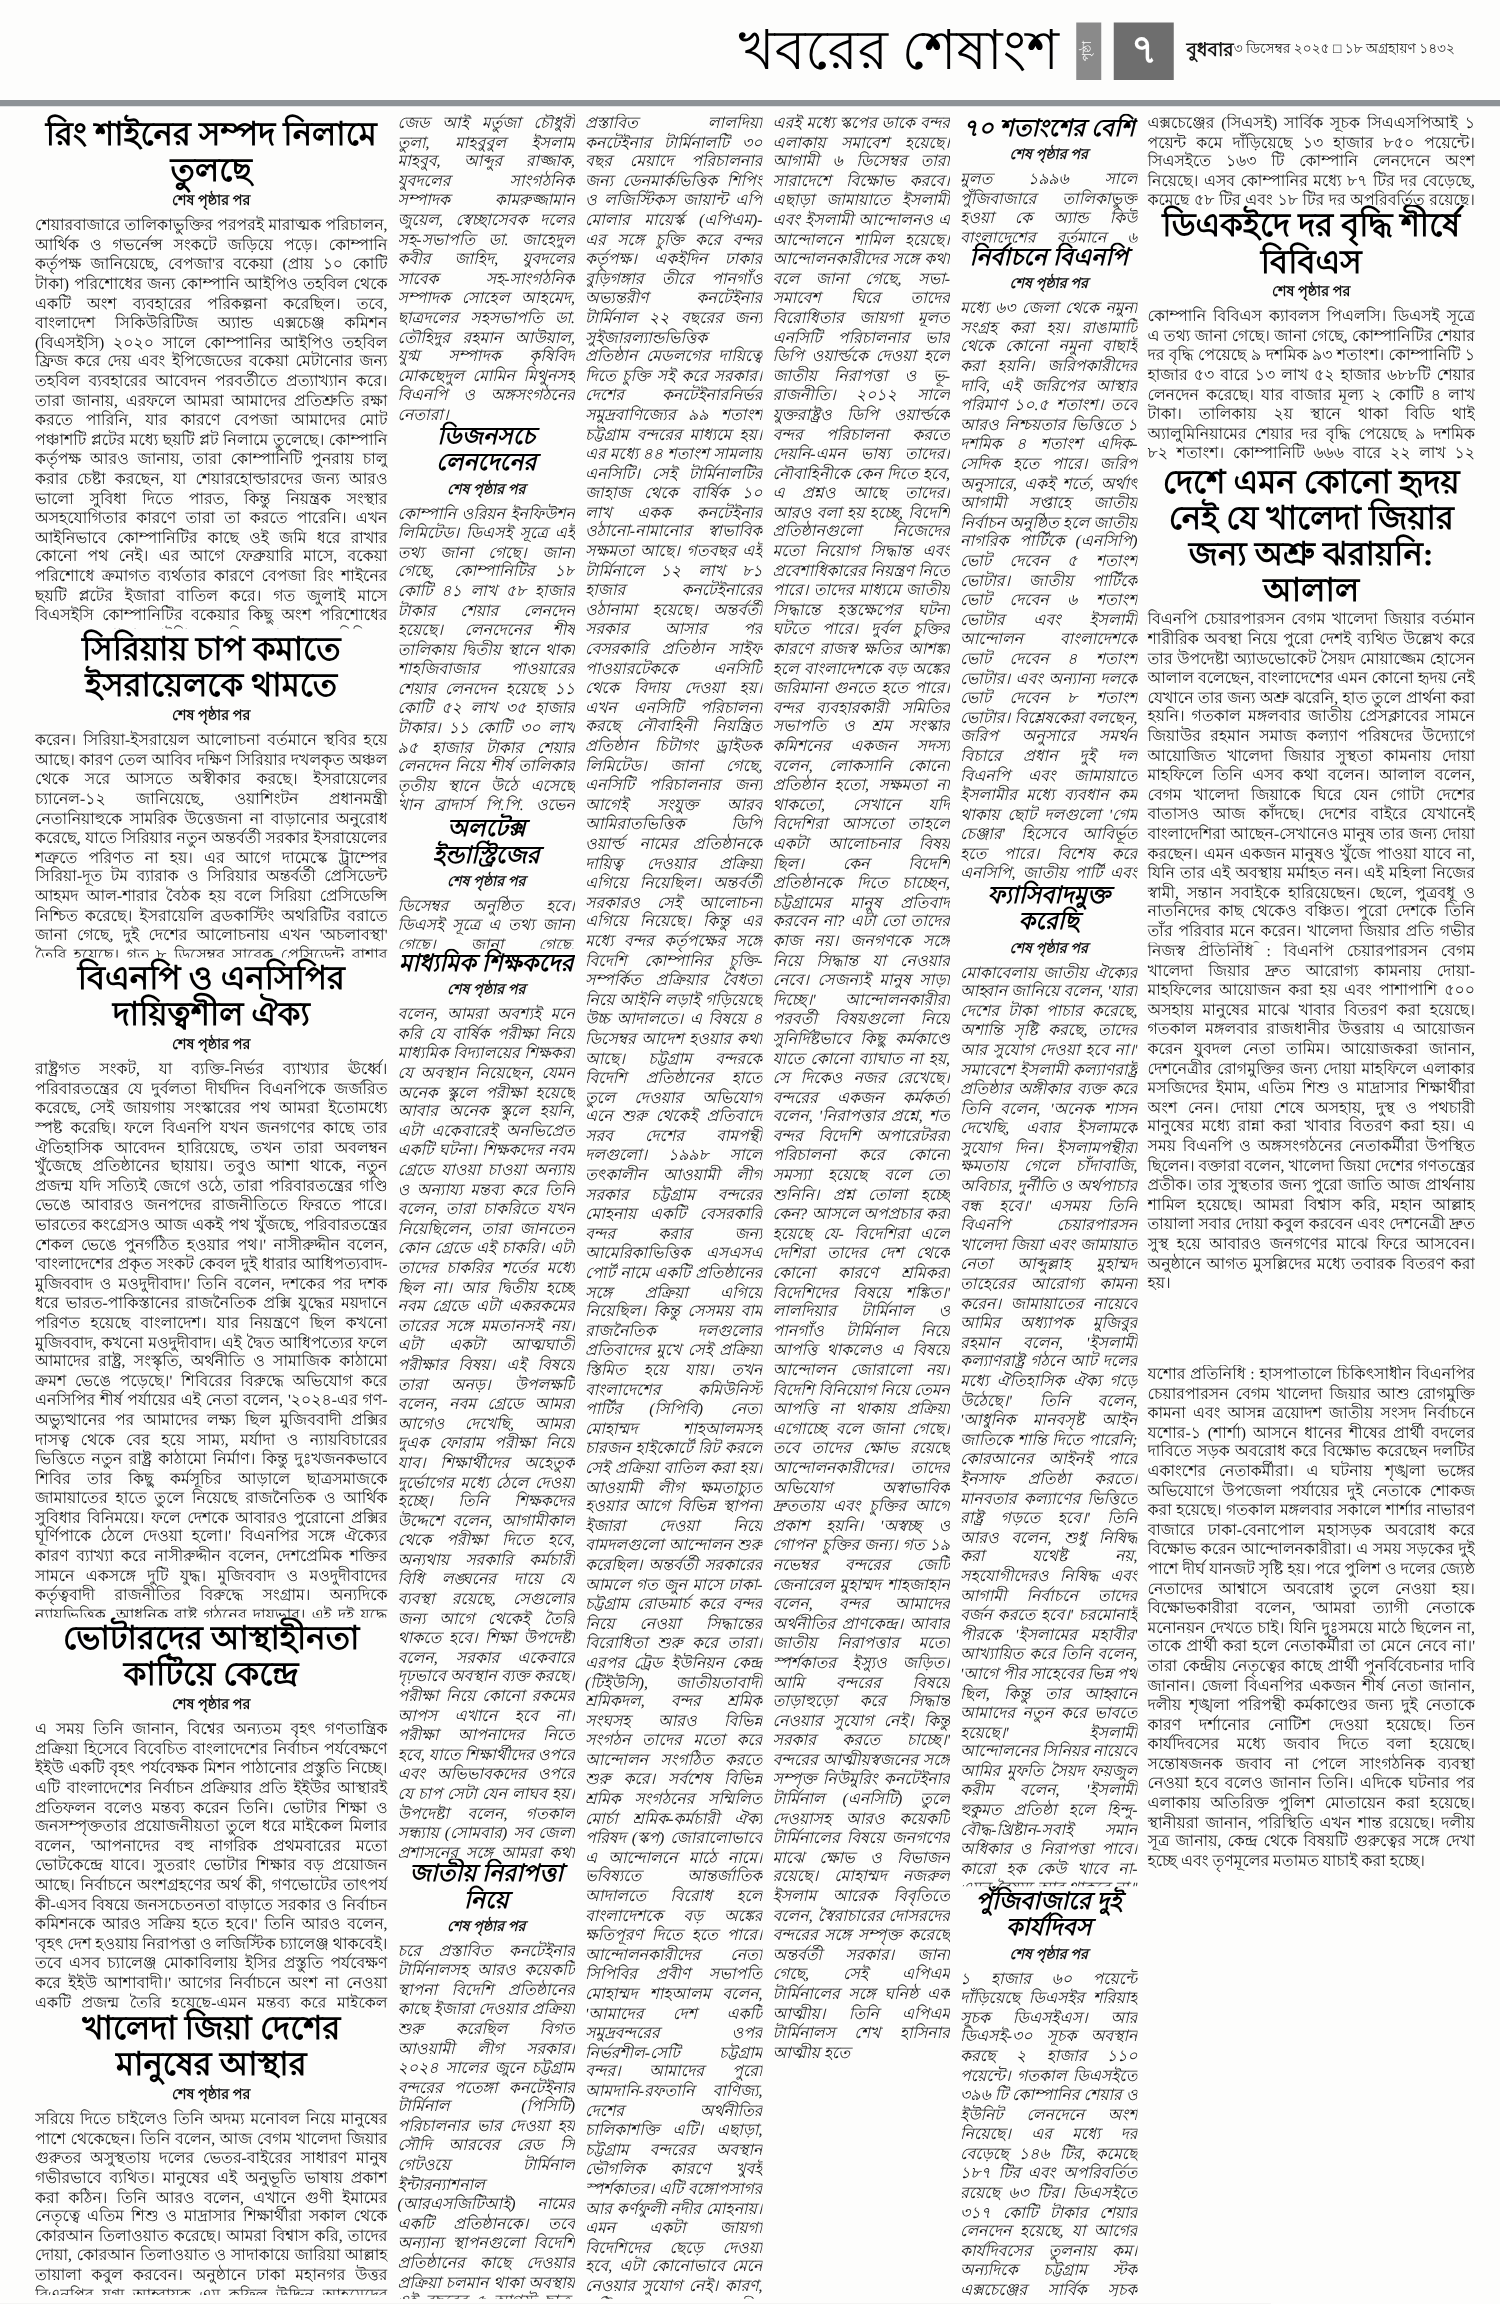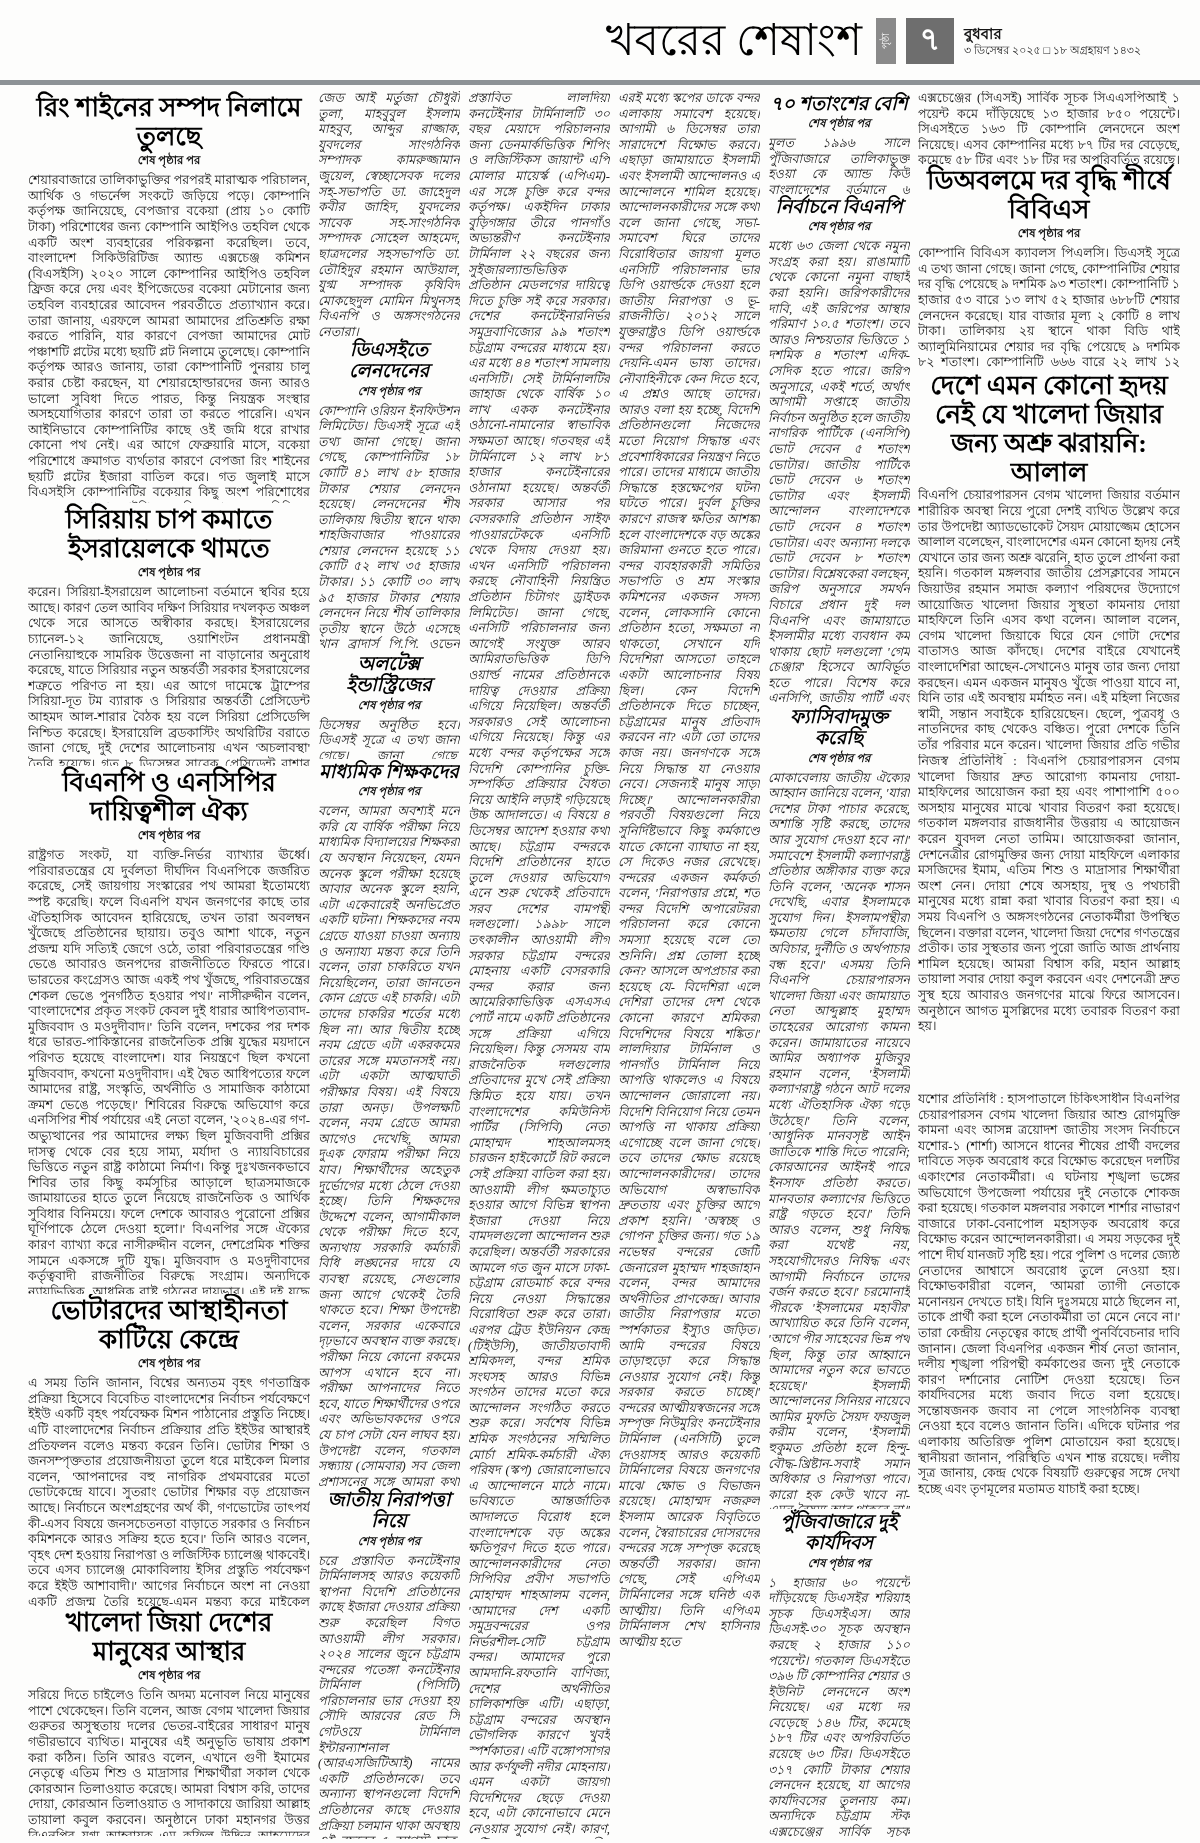--- a/index.html
+++ b/index.html
@@ -7,21 +7,21 @@
         font-family:"Liberation Serif","DejaVu Sans",serif;color:#161616;}
   
   header{position:relative;height:78px;padding:0 38px 0 30px;}
   .brand{position:absolute;left:72px;top:6px;}
   .brand .tagline{font-size:9.5px;font-weight:bold;letter-spacing:.5px;color:#222;margin-left:26px;}
   .brand .logo{font-size:43px;font-weight:900;line-height:1.0;color:#000;letter-spacing:-1px;}
   .head-right{position:absolute;right:36px;top:18px;display:flex;align-items:center;gap:10px;}
   .section-title{font-size:44px;font-weight:normal;color:#000;line-height:1;padding-right:4px;}
   .pagelabel{width:20px;height:46px;background:#8a8a8a;color:#fff;font-size:10px;display:flex;align-items:center;justify-content:center;writing-mode:vertical-rl;transform:rotate(180deg);}
   .pagenum{width:48px;height:46px;background:#6e6e6e;color:#fff;font-size:32px;font-weight:bold;display:flex;align-items:center;justify-content:center;}
-  .datebox{display:flex;flex-direction:column;justify-content:center;min-width:200px;}
+  .datebox{display:flex;flex-direction:row;justify-content:center;min-width:200px;}
   .datebox .day{font-size:15px;font-weight:bold;line-height:1.2;}
   .datebox .dateline{font-size:11px;line-height:1.3;color:#222;}
   .rule{height:5px;background:#8d9296;margin:2px 0 0 0;}
   
   main{display:flex;gap:8px;padding:6px 20px 0 28px;height:1750px;overflow:hidden;}
   .region{overflow:hidden;}
   .w-left{width:282px;flex:none;}
   .w-nar{width:142px;flex:none;font-style:italic;}
   .w-right{width:262px;flex:none;}
   article{overflow:hidden;display:block;}
@@ -97,21 +97,21 @@
           <h2 class="hl h-xl">খালেদা জিয়া দেশের মানুষের আস্থার</h2>
           <div class="cont">শেষ পৃষ্ঠার পর</div>
           <div class="body">সরিয়ে দিতে চাইলেও তিনি অদম্য মনোবল নিয়ে মানুষের পাশে থেকেছেন। তিনি বলেন, আজ বেগম খালেদা জিয়ার গুরুতর অসুস্থতায় দলের ভেতর-বাইরের সাধারণ মানুষ গভীরভাবে ব্যথিত। মানুষের এই অনুভূতি ভাষায় প্রকাশ করা কঠিন। তিনি আরও বলেন, এখানে গুণী ইমামের নেতৃত্বে এতিম শিশু ও মাদ্রাসার শিক্ষার্থীরা সকাল থেকে কোরআন তিলাওয়াত করেছে। আমরা বিশ্বাস করি, তাদের দোয়া, কোরআন তিলাওয়াত ও সাদাকায়ে জারিয়া আল্লাহ তায়ালা কবুল করবেন। অনুষ্ঠানে ঢাকা মহানগর উত্তর বিএনপির যুগ্ম আহ্বায়ক এম কফিল উদ্দিন আহমেদের তত্ত্বাবধানে খালেদা জিয়ার রোগমুক্তি কামনায় সাদাকায়ে জারিয়া হিসেবে চারটি ছাগল জবাই করে গরিব ও দুস্থদের মধ্যে বিতরণ করা হয়। এ সময় আরও উপস্থিত ছিলেন বিএনপির যুগ্ম মহাসচিব অ্যাডভোকেট আব্দুস সালাম আজাদ, স্বেচ্ছাসেবক বিষয়ক সম্পাদক মীর সরফত আলী সপু, স্বাস্থ্যবিষয়ক সম্পাদক ডা. মো. রফিকুল ইসলাম, নির্বাহী কমিটির সদস্য</div>
         </article>
       </section>
     <section class="region w-nar" data-col="colB">
         <article>
           <div class="body">জেড আই মর্তুজা চৌধুরী তুলা, মাহবুবুল ইসলাম মাহবুব, আব্দুর রাজ্জাক, যুবদলের সাংগঠনিক সম্পাদক কামরুজ্জামান জুয়েল, স্বেচ্ছাসেবক দলের সহ-সভাপতি ডা. জাহেদুল কবীর জাহিদ, যুবদলের সাবেক সহ-সাংগঠনিক সম্পাদক সোহেল আহমেদ, ছাত্রদলের সহসভাপতি ডা. তৌহিদুর রহমান আউয়াল, যুগ্ম সম্পাদক কৃষিবিদ মোকছেদুল মোমিন মিথুনসহ বিএনপি ও অঙ্গসংগঠনের নেতারা।</div>
         </article>
         <article>
-          <h2 class="hl h-m">ডিএসইতে লেনদেনের</h2>
+          <h2 class="hl h-m">ডিজনসচে লেনদেনের</h2>
           <div class="cont">শেষ পৃষ্ঠার পর</div>
           <div class="body">কোম্পানি ওরিয়ন ইনফিউশন লিমিটেড। ডিএসই সূত্রে এই তথ্য জানা গেছে। জানা গেছে, কোম্পানিটির ১৮ কোটি ৪১ লাখ ৫৮ হাজার টাকার শেয়ার লেনদেন হয়েছে। লেনদেনের শীর্ষ তালিকায় দ্বিতীয় স্থানে থাকা শাহজিবাজার পাওয়ারের শেয়ার লেনদেন হয়েছে ১১ কোটি ৫২ লাখ ৩৫ হাজার টাকার। ১১ কোটি ৩০ লাখ ৯৫ হাজার টাকার শেয়ার লেনদেন নিয়ে শীর্ষ তালিকার তৃতীয় স্থানে উঠে এসেছে খান ব্রাদার্স পি.পি. ওভেন ব্যাগ ইন্ডাস্ট্রিজ লিমিটেড। লেনদেনের শীর্ষ তালিকায় থাকা অন্যান্য কোম্পানিগুলোর মধ্যে রয়েছে-ডমিনেজ স্টিল বিল্ডিং সিস্টেমস লিমিটেড, সি পার্ল, সিমটেক্স ইন্ডাস্ট্রিজ, লাভেলো আইসক্রিম, মুন্নু ফেব্রিক্স, রানার অটো, অ্যালায়েন্স এবং পেট্রোকেমিক্যাল রিয়েলেন্স পিএলসি।</div>
         </article>
         <article>
           <h2 class="hl h-m">অলটেক্স ইন্ডাস্ট্রিজের</h2>
           <div class="cont">শেষ পৃষ্ঠার পর</div>
           <div class="body">ডিসেম্বর অনুষ্ঠিত হবে। ডিএসই সূত্রে এ তথ্য জানা গেছে। জানা গেছে, কোম্পানিটির বোর্ড সভা বেলা ৩ টায় অনুষ্ঠিত হবে। সভায় ৩০ জুন, ২০২৫ সমাপ্ত অর্থবছরের আর্থিক প্রতিবেদন পর্যালোচনা করে শেয়ারহোল্ডারদের জন্য ডিভিডেন্ড ঘোষণা করা হতে পারে।</div>
         </article>
         <article>
           <h2 class="hl h-m">মাধ্যমিক শিক্ষকদের</h2>
@@ -154,21 +154,21 @@
           <h2 class="hl h-m">পুঁজিবাজারে দুই কার্যদিবস</h2>
           <div class="cont">শেষ পৃষ্ঠার পর</div>
           <div class="body">১ হাজার ৬০ পয়েন্টে দাঁড়িয়েছে ডিএসইর শরিয়াহ সূচক ডিএসইএস। আর ডিএসই-৩০ সূচক অবস্থান করছে ২ হাজার ১১০ পয়েন্টে। গতকাল ডিএসইতে ৩৯৬ টি কোম্পানির শেয়ার ও ইউনিট লেনদেনে অংশ নিয়েছে। এর মধ্যে দর বেড়েছে ১৪৬ টির, কমেছে ১৮৭ টির এবং অপরিবর্তিত রয়েছে ৬৩ টির। ডিএসইতে ৩১৭ কোটি টাকার শেয়ার লেনদেন হয়েছে, যা আগের কার্যদিবসের তুলনায় কম। অন্যদিকে চট্টগ্রাম স্টক এক্সচেঞ্জের সার্বিক সূচক কমেছে।</div>
         </article>
       </section>
     <section class="region w-right" data-col="right">
         <article>
           <div class="body">এক্সচেঞ্জের (সিএসই) সার্বিক সূচক সিএএসপিআই ১ পয়েন্ট কমে দাঁড়িয়েছে ১৩ হাজার ৮৫০ পয়েন্টে। সিএসইতে ১৬৩ টি কোম্পানি লেনদেনে অংশ নিয়েছে। এসব কোম্পানির মধ্যে ৮৭ টির দর বেড়েছে, কমেছে ৫৮ টির এবং ১৮ টির দর অপরিবর্তিত রয়েছে। সিএসইতে ১২ কোটি ৫১ লাখ টাকার শেয়ার ও ইউনিট লেনদেন হয়েছে।</div>
         </article>
         <article>
-          <h2 class="hl h-xl">ডিঅবলমে দর বৃদ্ধি শীর্ষে বিবিএস</h2>
+          <h2 class="hl h-xl">ডিএকইদে দর বৃদ্ধি শীর্ষে বিবিএস</h2>
           <div class="cont">শেষ পৃষ্ঠার পর</div>
           <div class="body">কোম্পানি বিবিএস ক্যাবলস পিএলসি। ডিএসই সূত্রে এ তথ্য জানা গেছে। জানা গেছে, কোম্পানিটির শেয়ার দর বৃদ্ধি পেয়েছে ৯ দশমিক ৯৩ শতাংশ। কোম্পানিটি ১ হাজার ৫৩ বারে ১৩ লাখ ৫২ হাজার ৬৮৮টি শেয়ার লেনদেন করেছে। যার বাজার মূল্য ২ কোটি ৪ লাখ টাকা। তালিকায় ২য় স্থানে থাকা বিডি থাই অ্যালুমিনিয়ামের শেয়ার দর বৃদ্ধি পেয়েছে ৯ দশমিক ৮২ শতাংশ। কোম্পানিটি ৬৬৬ বারে ২২ লাখ ১২ হাজার ৭১৯ টি শেয়ার লেনদেন করেছে। যার বাজার মূল্য ২ কোটি ৬৯ লাখ টাকা। তালিকার ৩য় স্থানে থাকা দেশবন্ধু পলিমারের শেয়ার দর বৃদ্ধি পেয়েছে ৯ দশমিক ৮০ শতাংশ। কোম্পানিটি ৮৪৪ বারে ১৩ লাখ ৪৭ হাজার ৫৬০ টি শেয়ার লেনদেন করেছে। যার বাজার মূল্য ২ কোটি ২৩ লাখ টাকা। তালিকায় থাকা অন্যান্য কোম্পানিগুলোর মধ্যে: লাভেলো আইসক্রিম ৯.৭৭ শতাংশ, গোল্ডেন সনের ৯.৭১ শতাংশ, বিডি থাই ফুডের ৯.৪৫ শতাংশ, শার্প ইন্ডাস্ট্রিজের ৯.৩২ শতাংশ, বাংলাদেশ বিল্ডিং সিস্টেমসের ৯.০৯ শতাংশ, এস আলম কোল্ড রোল্ডের ৭.৮৯ শতাংশ এবং রানার অটোমোবাইলসের ৬.৫৩ শতাংশ দর বেড়েছে।</div>
         </article>
         <article>
           <h2 class="hl h-xl">দেশে এমন কোনো হৃদয় নেই যে খালেদা জিয়ার জন্য অশ্রু ঝরায়নি: আলাল</h2>
           <div class="body">বিএনপি চেয়ারপারসন বেগম খালেদা জিয়ার বর্তমান শারীরিক অবস্থা নিয়ে পুরো দেশই ব্যথিত উল্লেখ করে তার উপদেষ্টা অ্যাডভোকেট সৈয়দ মোয়াজ্জেম হোসেন আলাল বলেছেন, বাংলাদেশের এমন কোনো হৃদয় নেই যেখানে তার জন্য অশ্রু ঝরেনি, হাত তুলে প্রার্থনা করা হয়নি। গতকাল মঙ্গলবার জাতীয় প্রেসক্লাবের সামনে জিয়াউর রহমান সমাজ কল্যাণ পরিষদের উদ্যোগে আয়োজিত খালেদা জিয়ার সুস্থতা কামনায় দোয়া মাহফিলে তিনি এসব কথা বলেন। আলাল বলেন, বেগম খালেদা জিয়াকে ঘিরে যেন গোটা দেশের বাতাসও আজ কাঁদছে। দেশের বাইরে যেখানেই বাংলাদেশিরা আছেন-সেখানেও মানুষ তার জন্য দোয়া করছেন। এমন একজন মানুষও খুঁজে পাওয়া যাবে না, যিনি তার এই অবস্থায় মর্মাহত নন। এই মহিলা নিজের স্বামী, সন্তান সবাইকে হারিয়েছেন। ছেলে, পুত্রবধূ ও নাতনিদের কাছ থেকেও বঞ্চিত। পুরো দেশকে তিনি তাঁর পরিবার মনে করেন। খালেদা জিয়ার প্রতি গভীর শ্রদ্ধা জানিয়ে তিনি আরও বলেন, এক কাপড়ে তাকে বাড়ি থেকে বের করে দেওয়া হয়েছিল, বছরের পর বছর কারাগারে রাখা হয়েছে। বিনা চিকিৎসায় যখন আমার নিজের মায়ের মৃত্যুসংবাদ পেয়েছিলাম, তখনো চোখে এত পানি ঝরেনি যতটা আজ খালেদা জিয়ার জন্য ঝরছে। দোয়া পরিচালনাকালে আলাল আবেগঘন কণ্ঠে বলেন, হে আল্লাহ, আপনি</div>
         </article>
         <article>
           <div class="body">নিজস্ব প্রতিনিধি : বিএনপি চেয়ারপারসন বেগম খালেদা জিয়ার দ্রুত আরোগ্য কামনায় দোয়া-মাহফিলের আয়োজন করা হয় এবং পাশাপাশি ৫০০ অসহায় মানুষের মাঝে খাবার বিতরণ করা হয়েছে। গতকাল মঙ্গলবার রাজধানীর উত্তরায় এ আয়োজন করেন যুবদল নেতা তামিম। আয়োজকরা জানান, দেশনেত্রীর রোগমুক্তির জন্য দোয়া মাহফিলে এলাকার মসজিদের ইমাম, এতিম শিশু ও মাদ্রাসার শিক্ষার্থীরা অংশ নেন। দোয়া শেষে অসহায়, দুস্থ ও পথচারী মানুষের মধ্যে রান্না করা খাবার বিতরণ করা হয়। এ সময় বিএনপি ও অঙ্গসংগঠনের নেতাকর্মীরা উপস্থিত ছিলেন। বক্তারা বলেন, খালেদা জিয়া দেশের গণতন্ত্রের প্রতীক। তার সুস্থতার জন্য পুরো জাতি আজ প্রার্থনায় শামিল হয়েছে। আমরা বিশ্বাস করি, মহান আল্লাহ তায়ালা সবার দোয়া কবুল করবেন এবং দেশনেত্রী দ্রুত সুস্থ হয়ে আবারও জনগণের মাঝে ফিরে আসবেন। অনুষ্ঠানে আগত মুসল্লিদের মধ্যে তবারক বিতরণ করা হয়।</div>
         </article>

